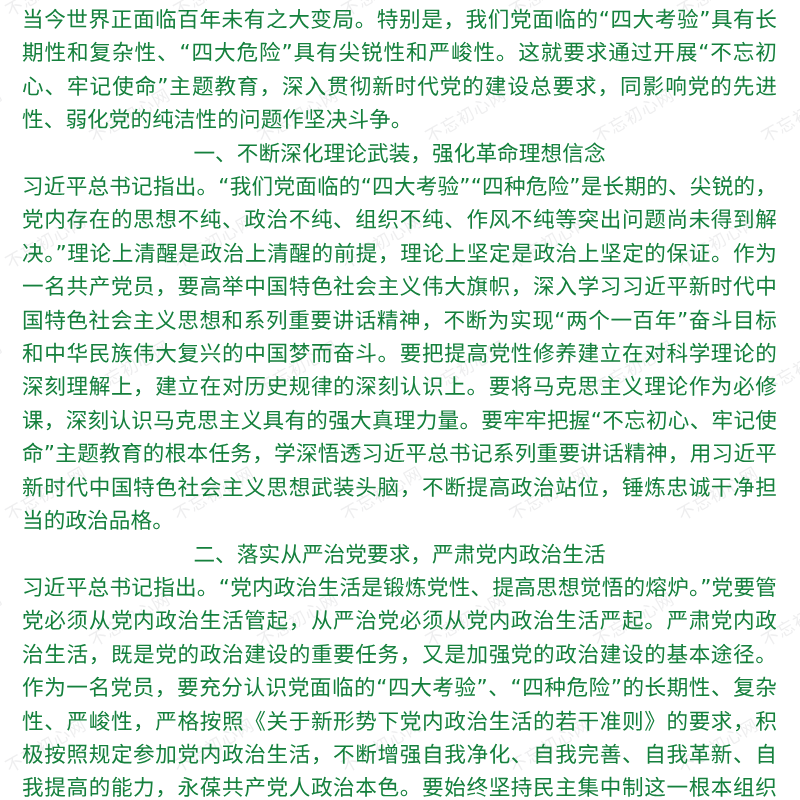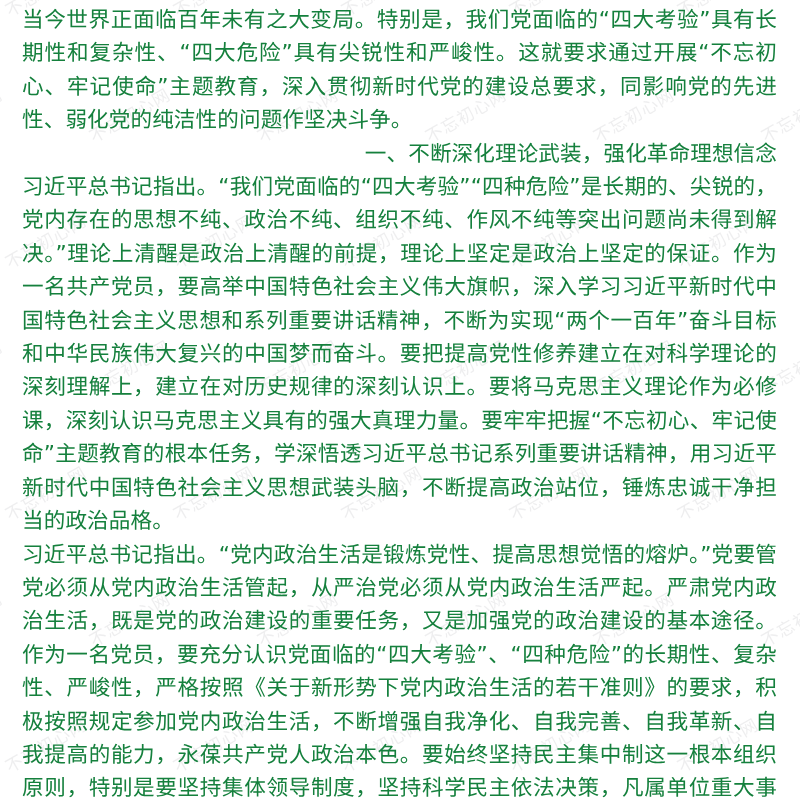--- a/index.html
+++ b/index.html
@@ -57,21 +57,21 @@
     text-align: justify;
     text-justify: inter-ideograph;
     margin: 0;
     letter-spacing: 0.1px;
     word-break: break-all;
     font-weight: 400;
     -webkit-font-smoothing: antialiased;
   }
 
   .heading {
-    text-align: right;
+    text-align: center;
   }
 </style>
 </head>
 <body>
 
 <div id="page">
 
   <div id="watermark-layer">
       <span class="wm" style="left: 0px; top: 0px;">不忘初心网</span>
       <span class="wm" style="left: 168px; top: 0px;">不忘初心网</span>
@@ -115,17 +115,18 @@
 
   <div id="doc-body">
 
     <p class="para">当今世界正面临百年未有之大变局。特别是，我们党面临的“四大考验”具有长期性和复杂性、“四大危险”具有尖锐性和严峻性。这就要求通过开展“不忘初心、牢记使命”主题教育，深入贯彻新时代党的建设总要求，同影响党的先进性、弱化党的纯洁性的问题作坚决斗争。</p>
 
 
     <p class="heading">一、不断深化理论武装，强化革命理想信念</p>
 
     <p class="para">习近平总书记指出。“我们党面临的“四大考验”“四种危险”是长期的、尖锐的，党内存在的思想不纯、政治不纯、组织不纯、作风不纯等突出问题尚未得到解决。”理论上清醒是政治上清醒的前提，理论上坚定是政治上坚定的保证。作为一名共产党员，要高举中国特色社会主义伟大旗帜，深入学习习近平新时代中国特色社会主义思想和系列重要讲话精神，不断为实现“两个一百年”奋斗目标和中华民族伟大复兴的中国梦而奋斗。要把提高党性修养建立在对科学理论的深刻理解上，建立在对历史规律的深刻认识上。要将马克思主义理论作为必修课，深刻认识马克思主义具有的强大真理力量。要牢牢把握“不忘初心、牢记使命”主题教育的根本任务，学深悟透习近平总书记系列重要讲话精神，用习近平新时代中国特色社会主义思想武装头脑，不断提高政治站位，锤炼忠诚干净担当的政治品格。</p>
 
+    <p class="heading">二、落实从严治党要求，严肃党内政治生活</p>
 
     <p class="para">习近平总书记指出。“党内政治生活是锻炼党性、提高思想觉悟的熔炉。”党要管党必须从党内政治生活管起，从严治党必须从党内政治生活严起。严肃党内政治生活，既是党的政治建设的重要任务，又是加强党的政治建设的基本途径。作为一名党员，要充分认识党面临的“四大考验”、“四种危险”的长期性、复杂性、严峻性，严格按照《关于新形势下党内政治生活的若干准则》的要求，积极按照规定参加党内政治生活，不断增强自我净化、自我完善、自我革新、自我提高的能力，永葆共产党人政治本色。要始终坚持民主集中制这一根本组织原则，特别是要坚持集体领导制度，坚持科学民主依法决策，凡属单位重大事项，都必须集体讨论，按“少数服从多数”作出决定。领导干部要严格按程序、规矩办事，带头发扬民主，不搞一言堂。班子成员要增强全局观念和责任意识，维护班子团结，不得违背集体决定自作主张、自行其是。要充分运用好批评与自我批评，不断加强和规范党内政治生活。经常开展党内的批评与自我批评，用准用好，使之成为一种习惯，帮助党员不断明辨是非、改正错误、统一思想、增进团结，努力达到“团结-批评-团结”的目的。</p>
 
   </div>
 </div>
 
 </body></html>

